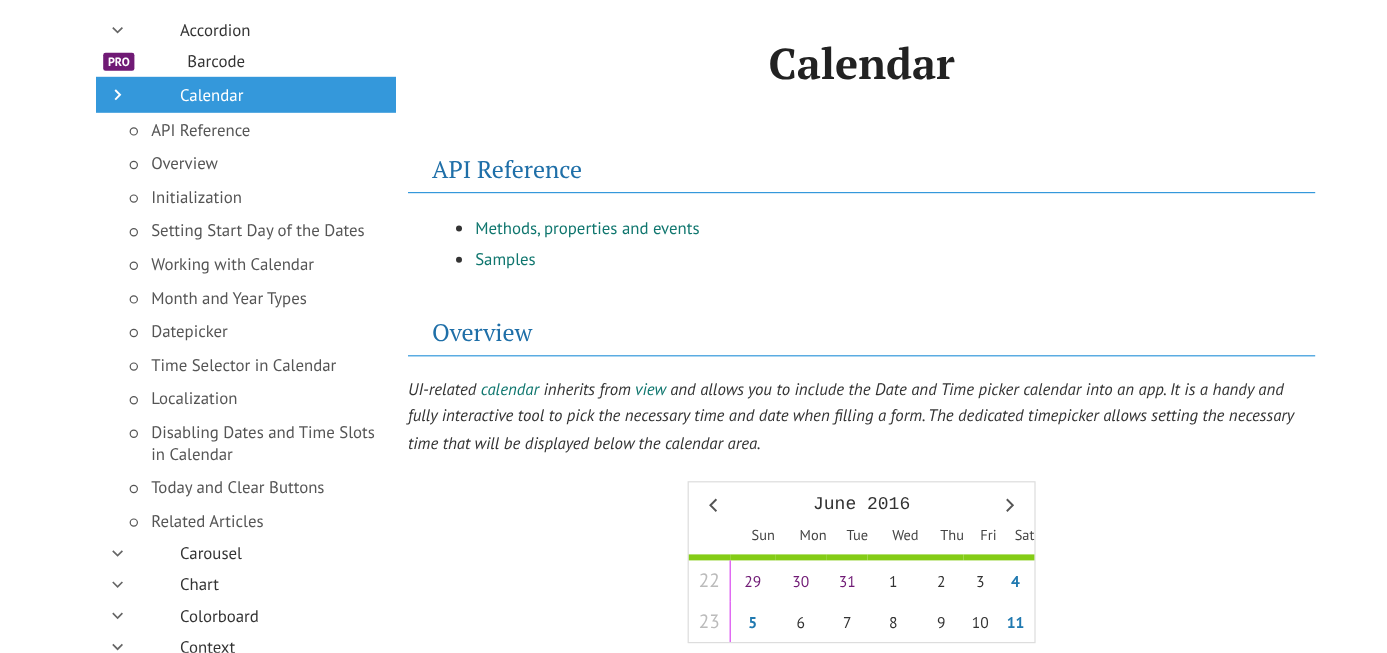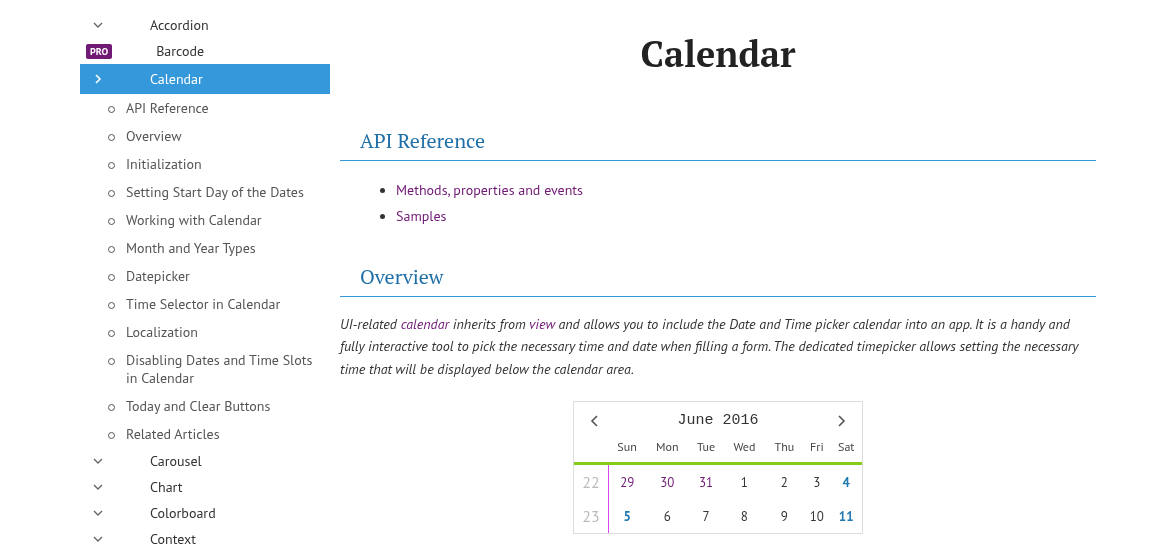--- a/index.html
+++ b/index.html
@@ -13,30 +13,30 @@
   .active-row { background: #3498db; color: #fff; padding: 6px 12px; }
   .active-row .chev { color: #fff; }
   .sub-list { list-style: none; padding-left: 36px; }
   .sub-list li { position: relative; padding: 5px 4px 5px 10px; cursor: pointer; color: #555; font-size: 14px; }
   .sub-list li::before { content: ""; position: absolute; left: -8px; top: 12px; width: 5px; height: 5px; border: 1px solid #555; border-radius: 50%; }
   .content { flex: 1; padding: 30px 60px 0 10px; overflow: hidden; }
   h1 { font-family: "PT Serif", Georgia, serif; font-size: 36px; text-align: center; margin-bottom: 50px; color: #222; font-weight: 600; }
   h2 { font-family: "PT Serif", Georgia, serif; font-size: 20px; color: #1f6fa8; padding-left: 20px; padding-bottom: 6px; border-bottom: 1px solid #3498db; margin-bottom: 16px; font-weight: 400; }
   .bullets { list-style: disc; padding-left: 56px; margin-bottom: 34px; }
   .bullets li { padding: 4px 0; }
-  .link { color: #701a75; cursor: pointer; }
+  .link { color: #0f766e; cursor: pointer; }
   .para { color: #333; line-height: 1.6; margin-bottom: 21px; font-style: italic; }
   .cal-wrap { display: flex; justify-content: center; }
   .calendar { border: 1px solid #ddd; width: 290px; background: #fff; }
   .cal-header { display: flex; align-items: center; justify-content: space-between; padding: 10px 16px 6px; font-family: Liberation Mono, monospace; }
   .cal-nav { color: #555; cursor: pointer; font-size: 14px; display: inline-flex; }
   .cal-title { font-size: 15px; color: #333; }
   .cal-table { width: 100%; border-collapse: collapse; }
   .cal-table th { font-weight: normal; font-size: 12px; color: #444; padding: 4px 0 8px; text-align: center; }
-  .cal-thead-row th { border-bottom: 3px solid #84cc16; }
+  .cal-thead-row th { border-bottom: 5px solid #84cc16; text-align: right; }
   .cal-table th:first-child { color: #999; }
   .cal-table td { text-align: center; padding: 7px 0; font-size: 13px; color: #333; }
   .cal-table td.wk { color: #bbb; font-size: 16px; border-right: 1px solid #d946ef; }
   .cal-table td.out { color: #701a75; }
   .cal-table td.wkend { color: #2079b0; font-weight: bold; }
 </style>
 </head>
 <body>
 
 <div class="layout">

